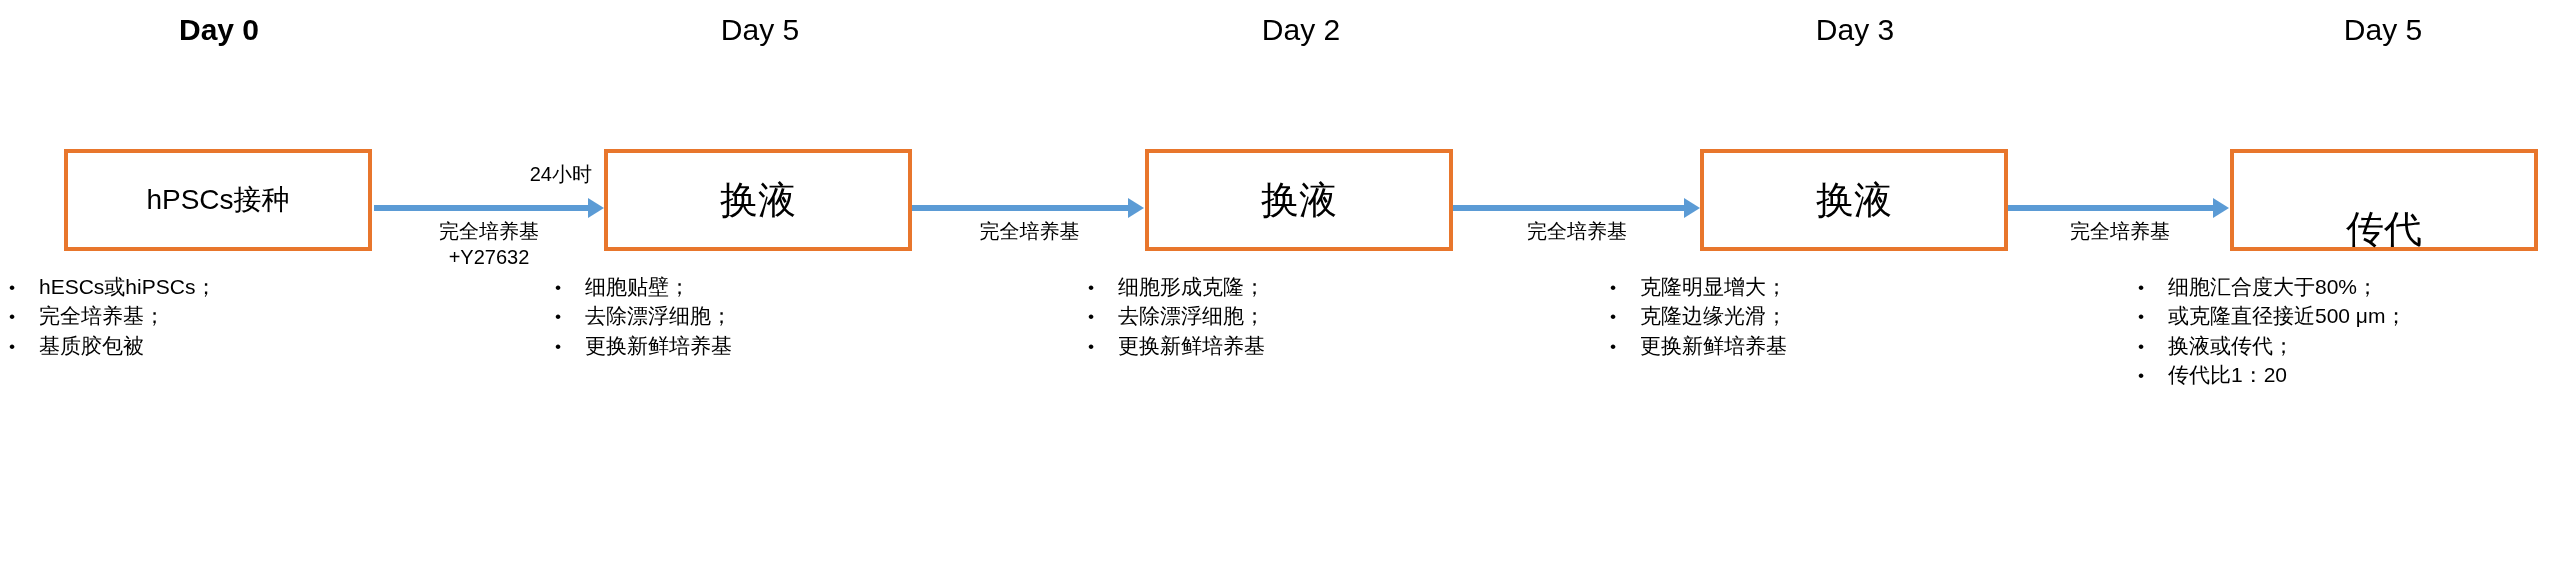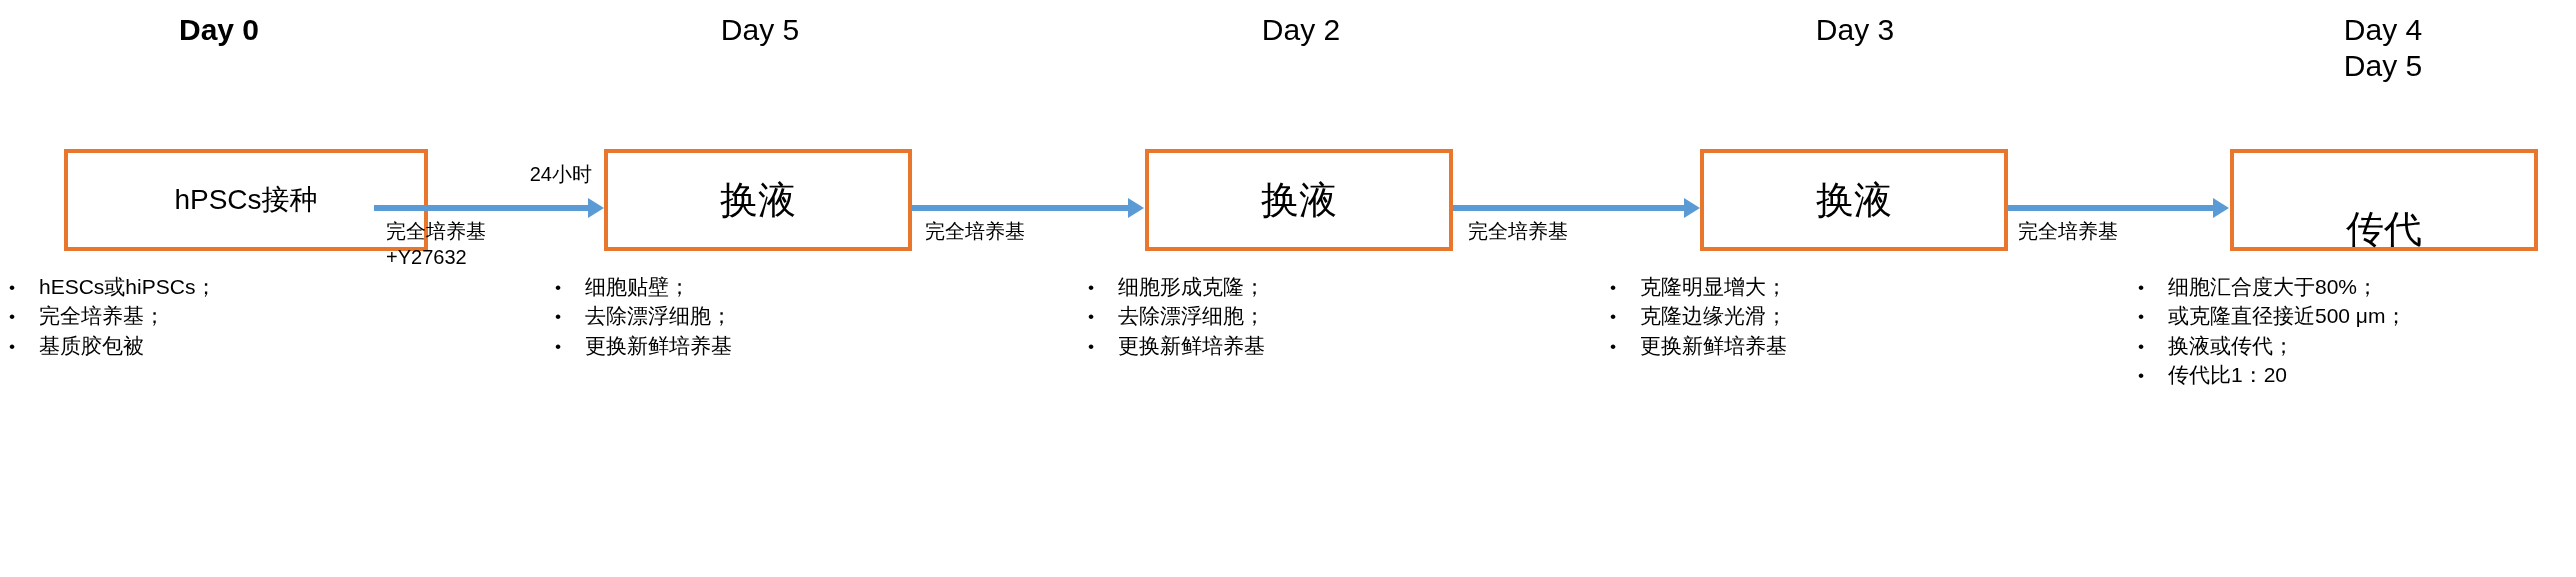--- a/index.html
+++ b/index.html
@@ -69,20 +69,21 @@
     width: 0;
     height: 0;
     border-top: 10.3px solid transparent;
     border-bottom: 10.3px solid transparent;
     border-left: 16.7px solid #5B9BD5;
   }
 
   
   .connector-caption {
     position: absolute;
+    text-align: center;
     font-size: 20px;
     line-height: 26px;
     color: #000000;
     white-space: nowrap;
   }
   .connector-caption.above {
     text-align: right;
   }
 
   
@@ -123,25 +124,24 @@
 
   <div class="day-header" style="left:1108px; top:11.6px; width:386px;">
     <div>Day 2</div>
   </div>
 
   <div class="day-header" style="left:1662px; top:11.6px; width:386px;">
     <div>Day 3</div>
   </div>
 
   <div class="day-header" style="left:2190px; top:11.6px; width:386px;">
-    <div>Day 4</div>
     <div>Day 5</div>
   </div>
 
-  <div class="stage-box" style="left:64px; top:149px; width:364px; height:102px;">
+  <div class="stage-box" style="left:64px; top:149px; width:308px; height:102px;">
     <span class="stage-box-label latin">hPSCs接种</span>
   </div>
 
   <div class="stage-box" style="left:604px; top:149px; width:308px; height:102px;">
     <span class="stage-box-label">换液</span>
   </div>
 
   <div class="stage-box" style="left:1145px; top:149px; width:308px; height:102px;">
     <span class="stage-box-label">换液</span>
   </div>

